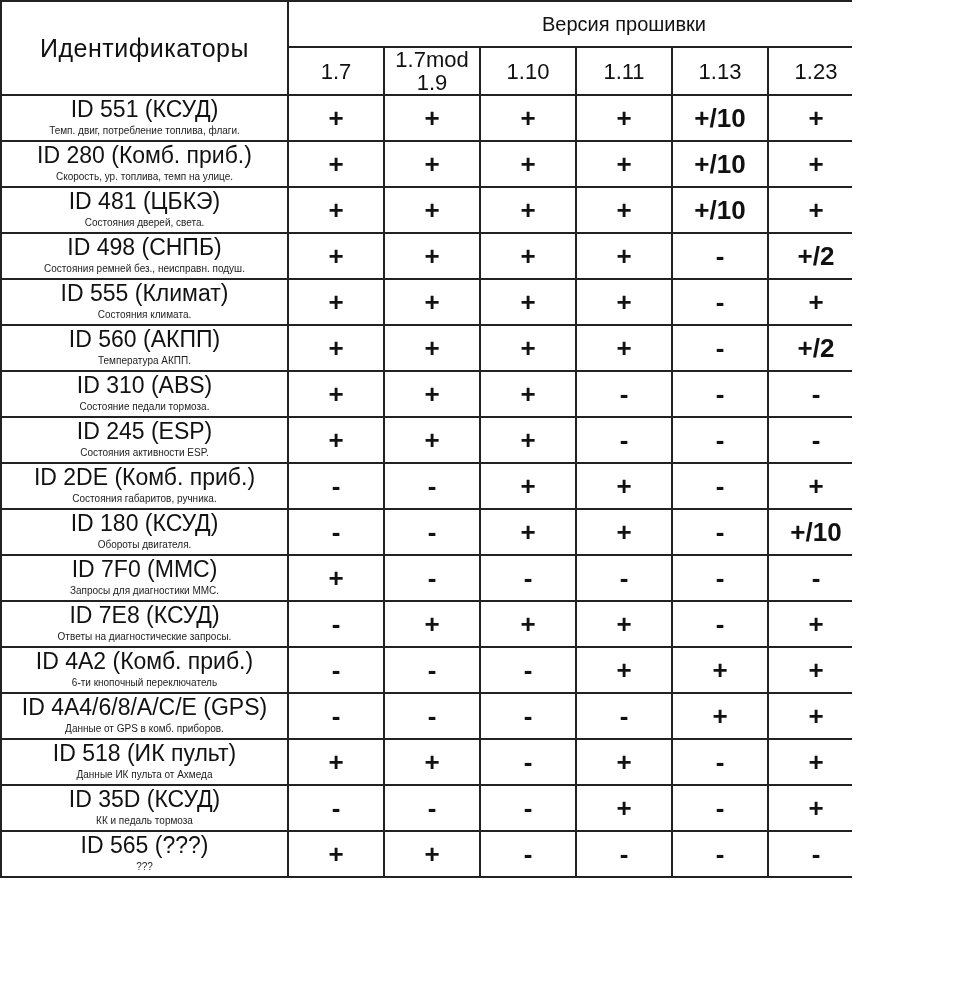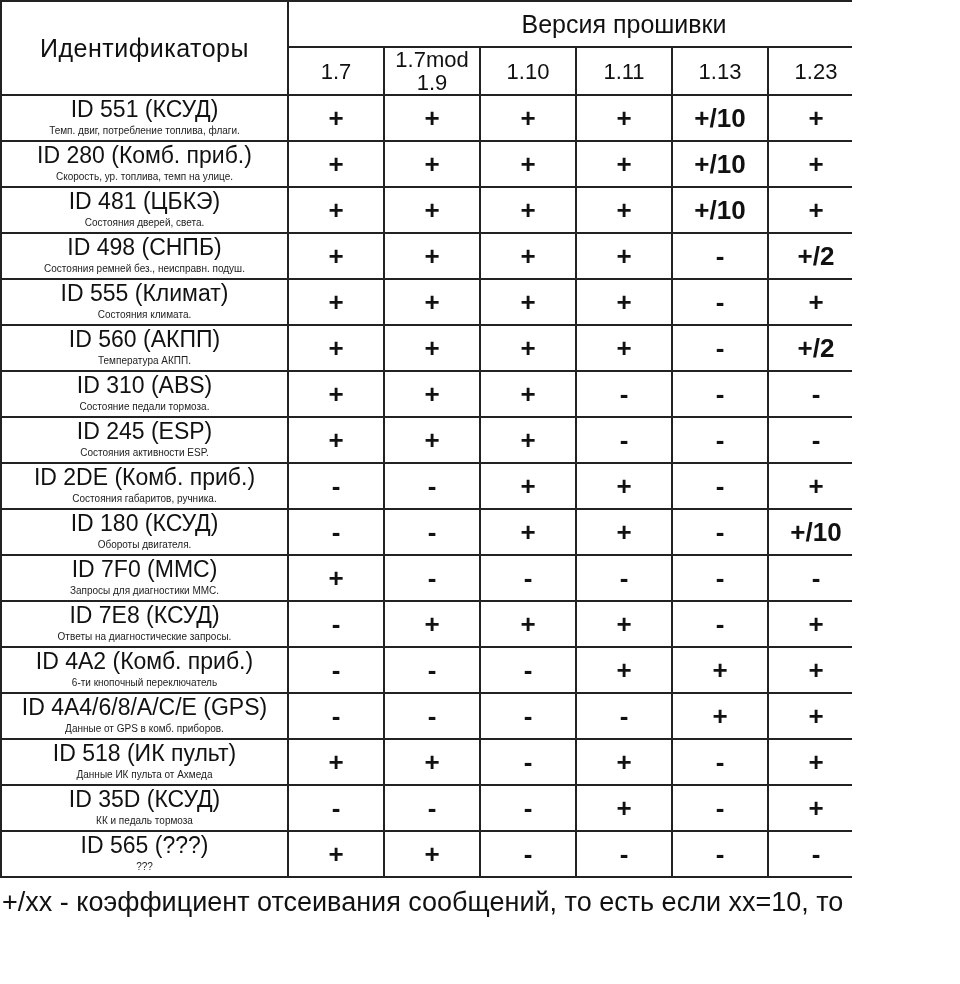--- a/index.html
+++ b/index.html
@@ -30,21 +30,21 @@
     background: #ffffff;
   }
   col.c-id { width: 287px; }
   col.c-v  { width: 96px; }
 
   td.id-header {
     font-size: 25px;
     letter-spacing: 0.5px;
   }
   td.version-header {
-    font-size: 25px;
+    font-size: 20px;
     height: 44px;
   }
   td.version-num {
     font-size: 22px;
     height: 43px;
     white-space: pre-line;
     line-height: 1.05;
   }
   tbody tr { height: 46px; }
   td.idcell {
@@ -327,15 +327,14 @@
           <td class="val">-</td>
           <td class="val">-</td>
           <td class="val">-</td>
           <td class="val">-</td>
           <td class="val">-</td>
         </tr>
       </tbody>
   </table>
 
   <div class="footer">
-    <div>+/xx - коэффициент отсеивания сообщений, то есть если xx=10, то</div>
   </div>
 </div>
 
 </body></html>

